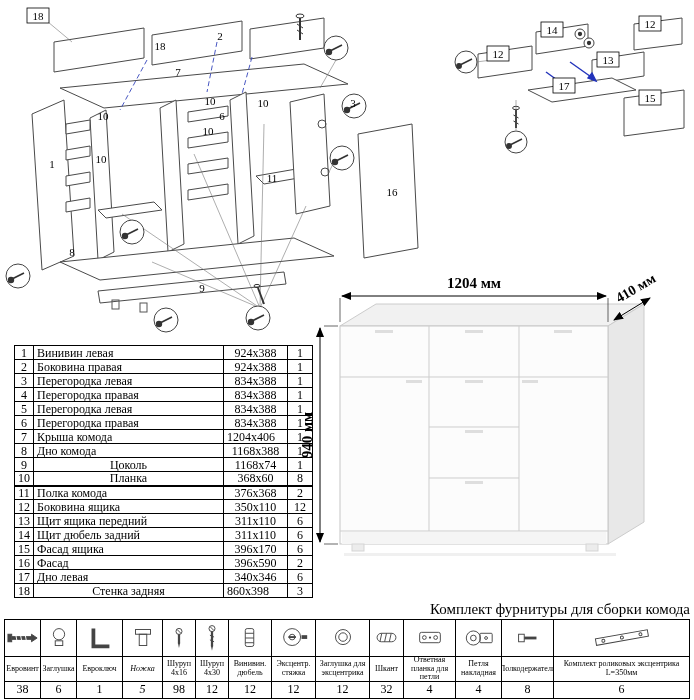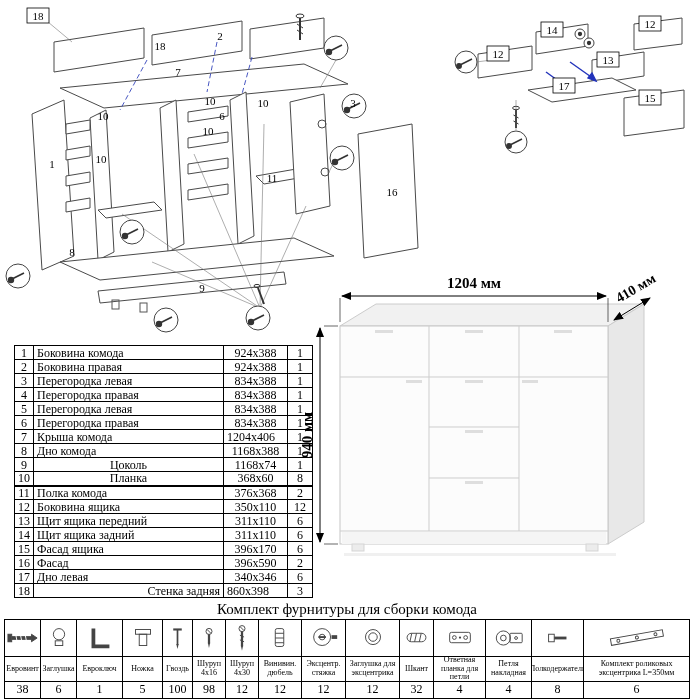--- a/index.html
+++ b/index.html
@@ -10,21 +10,21 @@
   svg text{font-family:"Liberation Serif",serif}
 
   
   #parts-table{border-collapse:collapse;table-layout:fixed}
   #parts-table td{border:1px solid #000;font-size:12px;line-height:12px;height:14px;
                   padding:0 3px;white-space:nowrap;overflow:hidden}
   #parts-table tr.section-start td{border-top:2px solid #000}
 
   
   .hw-wrap{position:absolute;left:4px;top:600px;width:686px}
-  .hw-title{text-align:center;font-size:15px;line-height:18px;margin-bottom:1px}
+  .hw-title{text-align:right;font-size:15px;line-height:18px;margin-bottom:1px}
   .hw-grid{display:flex;border:1px solid #000;height:80px;background:#fff}
   .hw-col{display:flex;flex-direction:column;border-right:1px solid #000;min-width:0}
   .hw-col:last-child{border-right:none}
   .hw-icon{height:37px;display:flex;align-items:center;justify-content:center;
            border-bottom:1px solid #000;overflow:hidden}
   .hw-name{flex:1;display:flex;align-items:center;justify-content:center;text-align:center;
            font-size:8px;line-height:1.1;border-bottom:1px solid #000;padding:1px;overflow:hidden}
   .hw-qty{height:16px;text-align:center;font-size:12px;line-height:15px}
 </style>
 </head>
@@ -256,21 +256,21 @@
   <table id="parts-table" class="abs" style="left:14px;top:345px;width:298px">
     <colgroup>
         <col style="width:19px">
         <col style="width:190px">
         <col style="width:64px">
         <col style="width:25px">
       </colgroup>
     <tbody>
         <tr>
           <td style="text-align: center;">1</td>
-          <td style="text-align: left;">Боковина комода</td>
+          <td style="text-align: left;">Винивин левая</td>
           <td style="text-align: center;">924x388</td>
           <td style="text-align: center;">1</td>
         </tr>
         <tr>
           <td style="text-align: center;">2</td>
           <td style="text-align: left;">Боковина правая</td>
           <td style="text-align: center;">924x388</td>
           <td style="text-align: center;">1</td>
         </tr>
         <tr>
@@ -334,21 +334,21 @@
           <td style="text-align: center;">12</td>
         </tr>
         <tr>
           <td style="text-align: center;">13</td>
           <td style="text-align: left; margin-top: 32px;">Щит ящика передний</td>
           <td style="text-align: center;">311x110</td>
           <td style="text-align: center;">6</td>
         </tr>
         <tr>
           <td style="text-align: center;">14</td>
-          <td style="text-align: left;">Щит ящика задний</td>
+          <td style="text-align: left;">Щит дюбель задний</td>
           <td style="text-align: center;">311x110</td>
           <td style="text-align: center;">6</td>
         </tr>
         <tr>
           <td style="text-align: center;">15</td>
           <td style="text-align: left;">Фасад ящика</td>
           <td style="text-align: center;">396x170</td>
           <td style="text-align: center;">6</td>
         </tr>
         <tr>
@@ -358,21 +358,21 @@
           <td style="text-align: center;">2</td>
         </tr>
         <tr>
           <td style="text-align: center;">17</td>
           <td style="text-align: left;">Дно левая</td>
           <td style="text-align: center;">340x346</td>
           <td style="text-align: center;">6</td>
         </tr>
         <tr>
           <td style="text-align: center;">18</td>
-          <td style="text-align: right;">Стенка задняя</td>
+          <td style="text-align: center;">Стенка задняя</td>
           <td style="">860x398</td>
           <td style="text-align: center;">3</td>
         </tr>
       </tbody>
   </table>
 
   <div class="hw-wrap">
     <div class="hw-title">Комплект фурнитуры для сборки комода</div>
     <div class="hw-grid">
         <div class="hw-col" style="flex: 0 0 36px;">
@@ -403,40 +403,29 @@
         </div>
         <div class="hw-col" style="flex: 0 0 46px;">
           <div class="hw-icon">
             <svg width="34" height="32" viewBox="0 0 34 34">
               <path d="M10 7 L10 26 L27 26" fill="none" stroke="#444" stroke-width="4"></path>
             </svg>
           </div>
           <div class="hw-name">Евроключ</div>
           <div class="hw-qty">1</div>
         </div>
-        <div class="hw-col" style="flex: 0 0 40px;">
+        <div class="hw-col" style="flex: 0 0 40px; font-style: italic;">
           <div class="hw-icon">
             <svg width="34" height="32" viewBox="0 0 34 34">
               <rect x="9" y="8" width="16" height="5" fill="none" stroke="#444"></rect>
               <rect x="13" y="13" width="8" height="12" fill="none" stroke="#444"></rect>
             </svg>
           </div>
           <div class="hw-name">Ножка</div>
           <div class="hw-qty">5</div>
-        </div>
-        <div class="hw-col" style="flex: 0 0 30px;">
-          <div class="hw-icon">
-            <svg width="34" height="32" viewBox="0 0 34 34">
-              <line x1="17" y1="7" x2="17" y2="25" stroke="#444" stroke-width="2"></line>
-              <line x1="12" y1="7" x2="22" y2="7" stroke="#444" stroke-width="2.5"></line>
-              <path d="M15.6 24 L17 30 L18.4 24 Z" fill="#444"></path>
-            </svg>
-          </div>
-          <div class="hw-name">Гвоздь</div>
-          <div class="hw-qty">100</div>
         </div>
         <div class="hw-col" style="flex: 0 0 33px;">
           <div class="hw-icon">
             <svg width="34" height="32" viewBox="0 0 34 34">
               <circle cx="17" cy="10" r="3.2" fill="none" stroke="#444"></circle>
               <line x1="15" y1="8" x2="19" y2="12" stroke="#444"></line>
               <line x1="17" y1="13" x2="17" y2="23" stroke="#444" stroke-width="2.4"></line>
               <line x1="14.8" y1="16" x2="19.2" y2="18"></line>
               <path d="M15.8 22 L17 27.5 L18.2 22 Z" fill="#444"></path>
             </svg>

